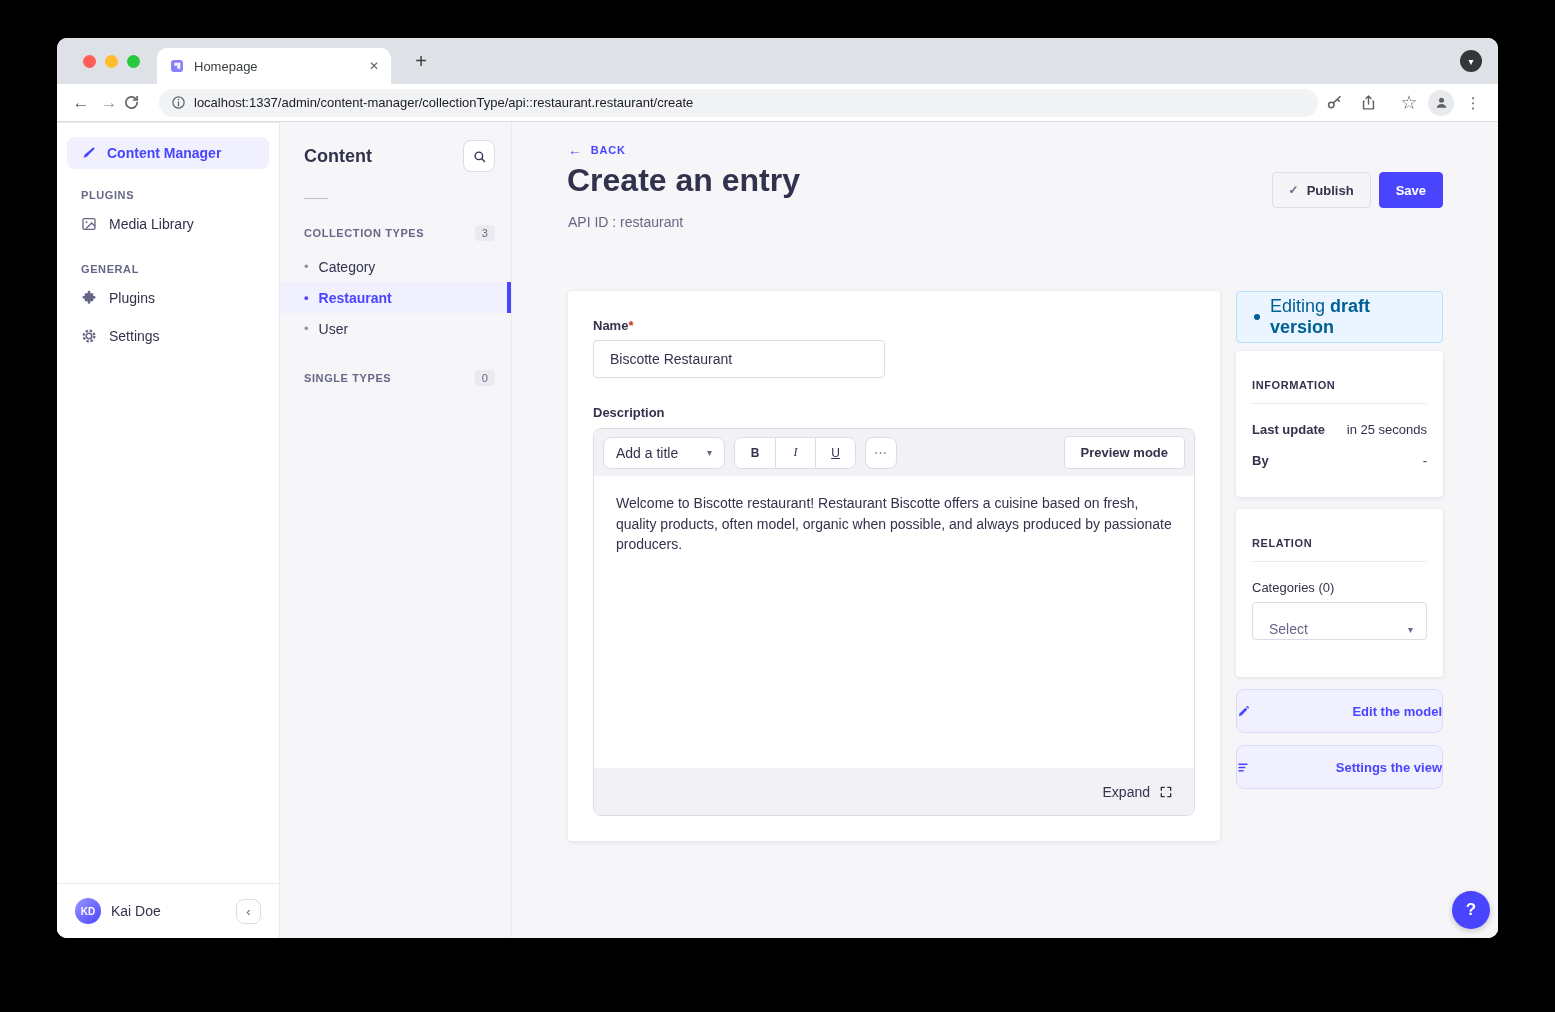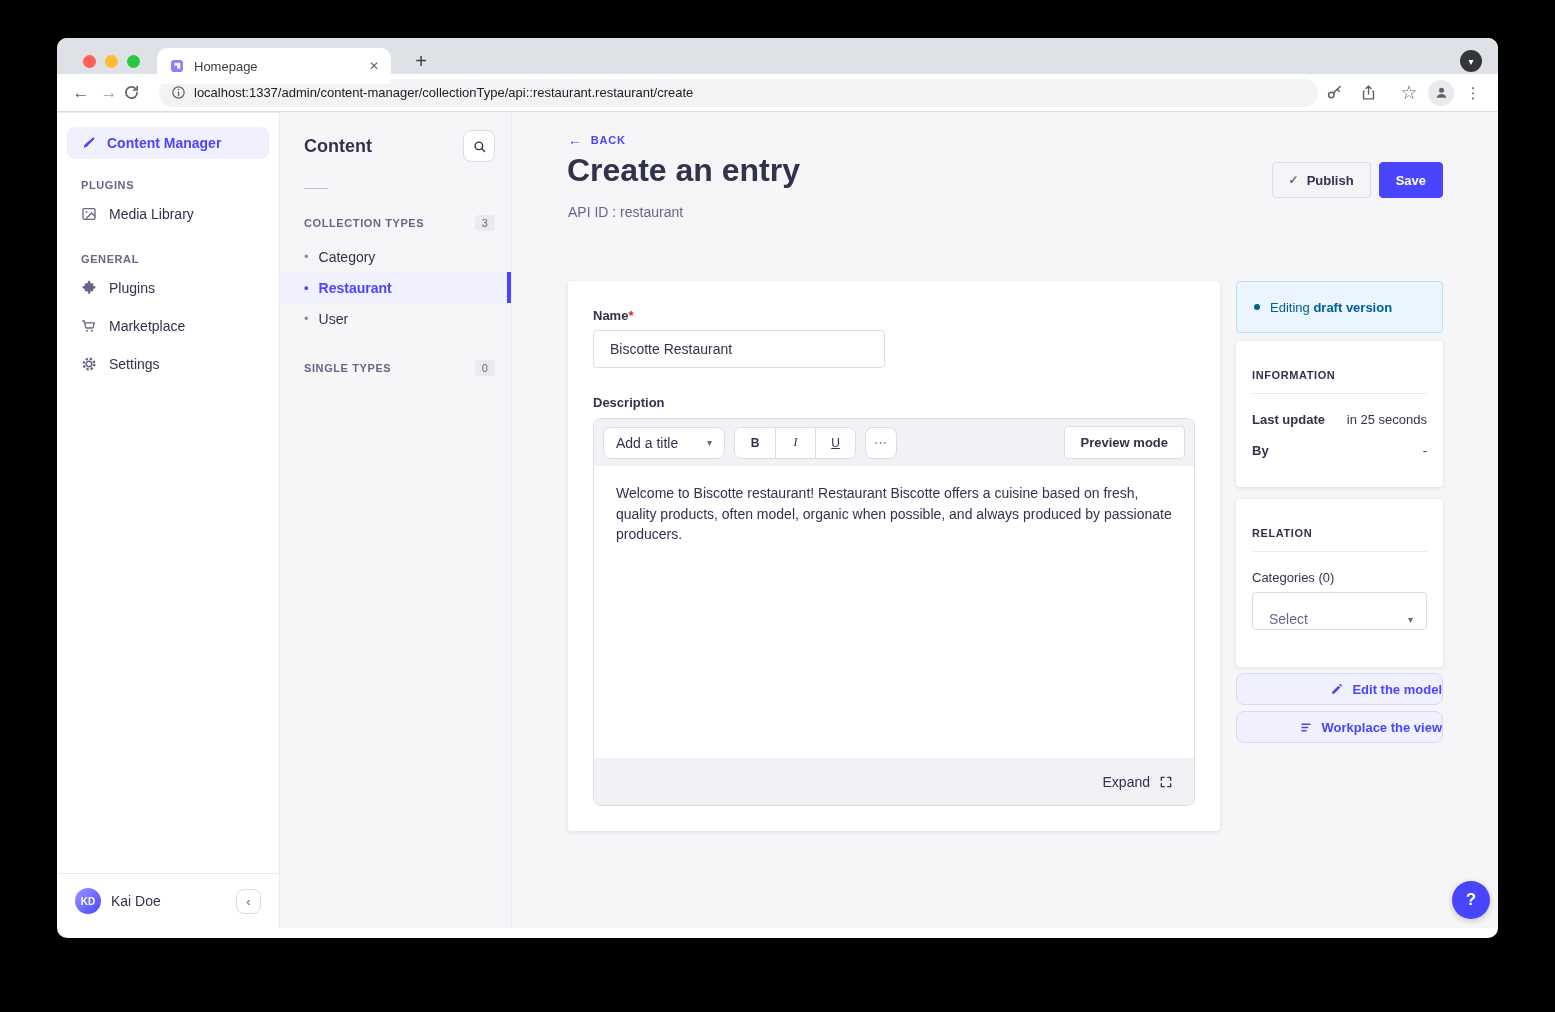--- a/index.html
+++ b/index.html
@@ -1,20 +1,20 @@
 <!DOCTYPE html>
 <html><head>
 <meta charset="utf-8">
 <style>
   * { margin:0; padding:0; box-sizing:border-box; }
   html,body { width:1555px; height:1012px; background:#000; font-family:"Liberation Sans",sans-serif; }
   .window { position:absolute; left:57px; top:38px; width:1441px; height:900px; border-radius:10px; overflow:hidden; background:#fff; }
 
   
-  .tabstrip { position:relative; height:36px; background:#dee1e6; }
+  .tabstrip { position:relative; height:46px; background:#dee1e6; }
   .traffic { position:absolute; left:26px; top:17px; display:flex; gap:9px; }
   .light { width:13px; height:13px; border-radius:50%; }
   .light.red{background:#ff5f57}.light.yellow{background:#febc2e}.light.green{background:#28c840}
   .tab { position:absolute; left:100px; top:10px; width:234px; height:36px; background:#fff; border-radius:10px 10px 0 0; display:flex; align-items:center; padding:0 12px; }
   .tab-title { font-size:13px; color:#3c4043; margin-left:9px; flex:1; white-space:nowrap; }
   .tab-close { font-size:12px; color:#5f6368; cursor:default; }
   .newtab { position:absolute; left:352px; top:12px; font-size:20px; color:#3c4043; width:24px; height:24px; text-align:center; line-height:22px; }
   .profile-chip { position:absolute; right:16px; top:12px; width:22px; height:22px; border-radius:50%; background:#35363a; color:#fff; font-size:10px; display:flex; align-items:center; justify-content:center; }
   .toolbar { height:38px; background:#fff; border-bottom:1px solid #dadce0; display:flex; align-items:center; padding:0 10px; }
   .nav-ico { color:#5f6368; font-size:17px; width:28px; text-align:center; flex:0 0 auto; }
@@ -82,34 +82,34 @@
   .biu.b { font-weight:bold; }
   .biu.i { font-style:italic; font-family:"Liberation Serif",serif; }
   .biu.u { text-decoration:underline; }
   .tb-more { width:32px; height:32px; background:#fff; border:1px solid #dcdce4; border-radius:8px; color:#666687; font-size:13px; display:flex; align-items:center; justify-content:center; letter-spacing:1px; }
   .tb-preview { margin-left:auto; height:33px; background:#fff; border:1px solid #dcdce4; border-radius:4px; padding:0 16px; font-size:13px; font-weight:bold; color:#32324d; display:flex; align-items:center; }
   .editor-body { flex:1; background:#fff; padding:17px 22px; font-size:14px; line-height:1.48; color:#32324d; }
   .editor-footer { height:47px; background:#f2f2f6; display:flex; align-items:center; justify-content:flex-end; gap:9px; padding:0 21px; font-size:14px; color:#32324d; flex:0 0 auto; }
 
   
   .aside { position:absolute; left:724px; top:169px; width:207px; }
-  .draft-box { height:52px; background:#eaf5ff; border:1px solid #b8e1ff; border-radius:4px; display:flex; align-items:center; gap:10px; padding:0 17px; font-size:13px; color:#006096; }
+  .draft-box { height:52px; background:#eaf5ff; border:1px solid #b8e1ff; border-radius:4px; display:flex; align-items:center; gap:10px; padding:0 17px; font-size:18px; color:#006096; }
   .draft-dot { width:6px; height:6px; border-radius:50%; background:#006096; flex:0 0 auto; }
   .draft-box b { font-weight:bold; }
   .aside-card { background:#fff; border-radius:4px; box-shadow:0 1px 4px rgba(33,33,52,.1); padding:16px; }
   .aside-card.info { margin-top:8px; height:146px; }
   .aside-card.rel { margin-top:12px; height:168px; }
   .aside-title { margin-top:12px; font-size:11px; font-weight:bold; letter-spacing:.6px; color:#32324d; }
   .aside-div { height:1px; background:#eaeaef; margin:12px 0 18px; }
   .info-row { display:flex; justify-content:space-between; align-items:baseline; font-size:13px; color:#32324d; margin-bottom:16px; }
   .info-row .lbl { font-weight:bold; }
   .rel-label { font-size:13px; color:#32324d; margin-bottom:7px; }
   .select-box { height:38px; background:#fff; border:1px solid #dcdce4; border-radius:4px; display:flex; align-items:center; justify-content:space-between; padding:16px 13px 0 16px; font-size:14px; color:#666687; }
   .select-box .crt { font-size:10px; }
-  .aside-btn { margin-top:6px; height:32px; background:#f0f0ff; border:1px solid #d9d8ff; border-radius:8px; display:flex; align-items:center; justify-content:flex-end; gap:9px; font-size:13px; font-weight:bold; color:#4945ff; }
+  .aside-btn { margin-top:12px; height:44px; background:#f0f0ff; border:1px solid #d9d8ff; border-radius:8px; display:flex; align-items:center; justify-content:space-between; gap:9px; font-size:13px; font-weight:bold; color:#4945ff; }
   .help-fab { position:absolute; right:8px; bottom:9px; width:38px; height:38px; border-radius:50%; background:#4945ff; color:#fff; font-size:17px; font-weight:bold; display:flex; align-items:center; justify-content:center; box-shadow:0 2px 6px rgba(0,0,0,.2); }
 
   svg { display:block; }
 </style>
 </head>
 <body>
 
 <div class="window">
 
   <div class="tabstrip">
@@ -205,30 +205,20 @@
       <div class="side-link">
         <span class="ic">
           <svg width="16" height="16" viewBox="0 0 24 24" fill="#666687">
               <path d="M10 3.2a2 2 0 0 1 4 0V5h3.4a1 1 0 0 1 1 1v3h1.4a2 2 0 0 1 0 4h-1.4v3a1 1 0 0 1-1 1H14v1.8a2 2 0 0 1-4 0V17H6.6a1 1 0 0 1-1-1v-3H4.2a2 2 0 0 1 0-4h1.4V6a1 1 0 0 1 1-1H10z"></path>
             </svg>
         </span>
         <span>Plugins</span>
       </div>
       <div class="side-link">
         <span class="ic">
-          <svg width="16" height="16" viewBox="0 0 24 24" fill="none" stroke="#666687" stroke-width="2" stroke-linecap="round" stroke-linejoin="round">
-              <path d="M2.5 4.5h2.4l2.2 9.6a1.2 1.2 0 0 0 1.2.9h8.6a1.2 1.2 0 0 0 1.2-.9l1.9-6.9H6"></path>
-              <circle cx="9.2" cy="19.2" r="1.5" fill="#666687" stroke="none"></circle>
-              <circle cx="16.4" cy="19.2" r="1.5" fill="#666687" stroke="none"></circle>
-            </svg>
-        </span>
-        <span>Marketplace</span>
-      </div>
-      <div class="side-link">
-        <span class="ic">
           <svg width="16" height="16" viewBox="0 0 24 24" fill="none" stroke="#666687">
               <circle cx="12" cy="12" r="8" stroke-width="3.4" stroke-dasharray="3.6 2.7"></circle>
               <circle cx="12" cy="12" r="4.2" stroke-width="2.4"></circle>
             </svg>
         </span>
         <span>Settings</span>
       </div>
 
       <div class="user-row">
         <span class="avatar">KD</span>
@@ -358,20 +348,20 @@
               </svg>
           </span>
           <span>Edit the model</span>
         </div>
         <div class="aside-btn">
           <span>
             <svg width="13" height="13" viewBox="0 0 24 24" fill="none" stroke="#4945ff" stroke-width="3.2" stroke-linecap="round">
                 <path d="M4 6h14M4 12h10M4 18h7"></path>
               </svg>
           </span>
-          <span>Workplace the view</span>
+          <span>Settings the view</span>
         </div>
       </div>
 
       <div class="help-fab">?</div>
     </div>
   </div>
 </div>
 
 </body></html>

